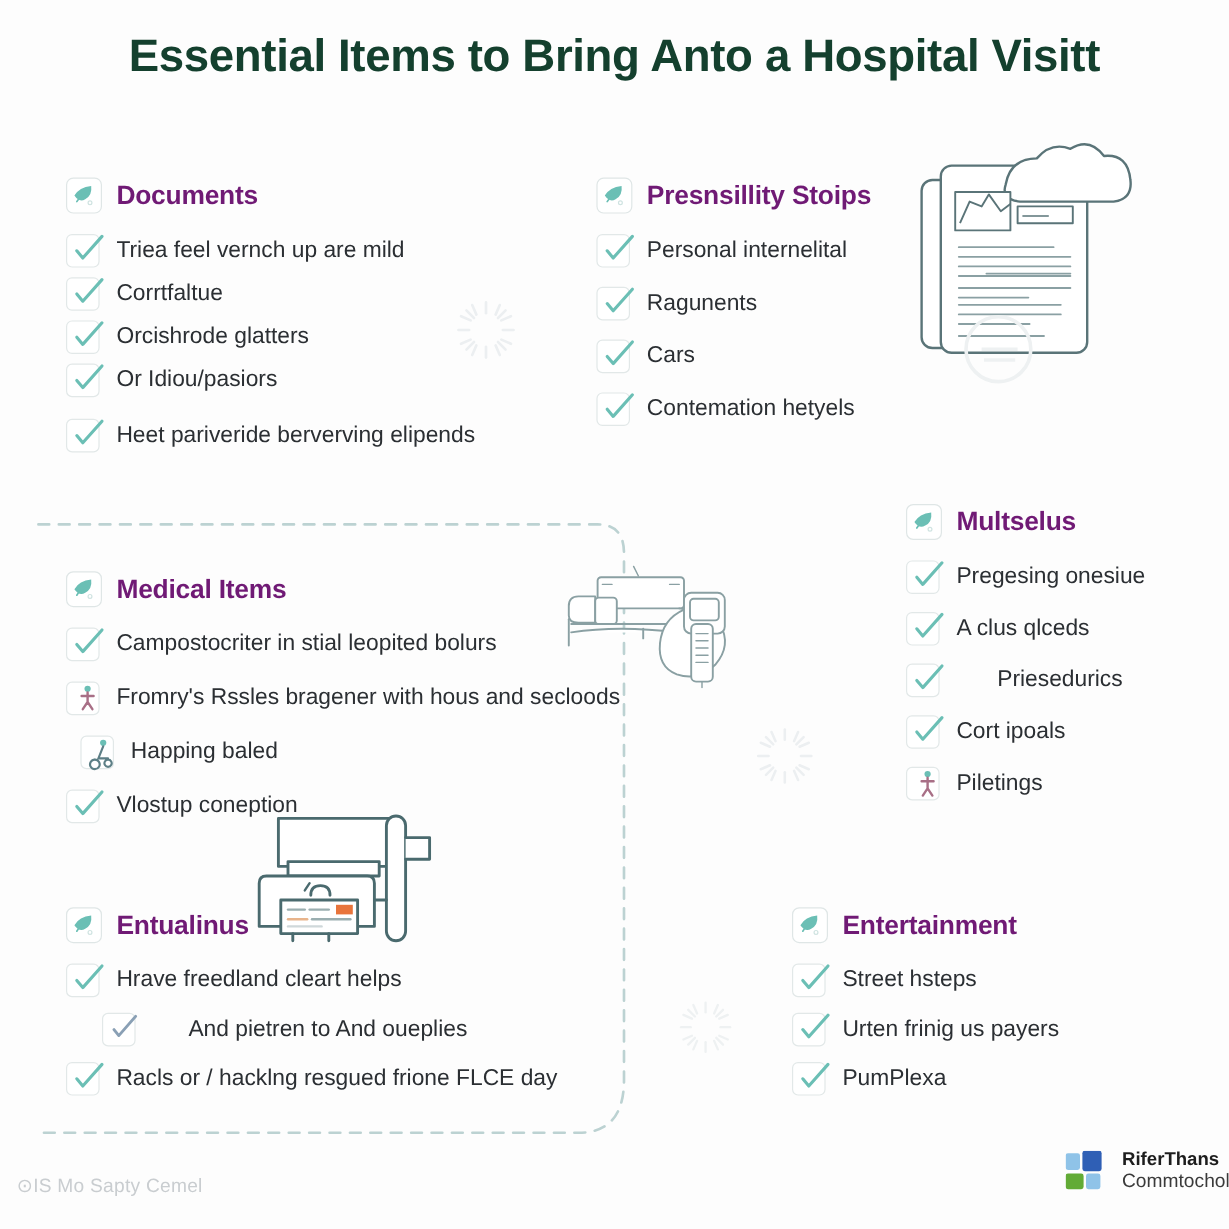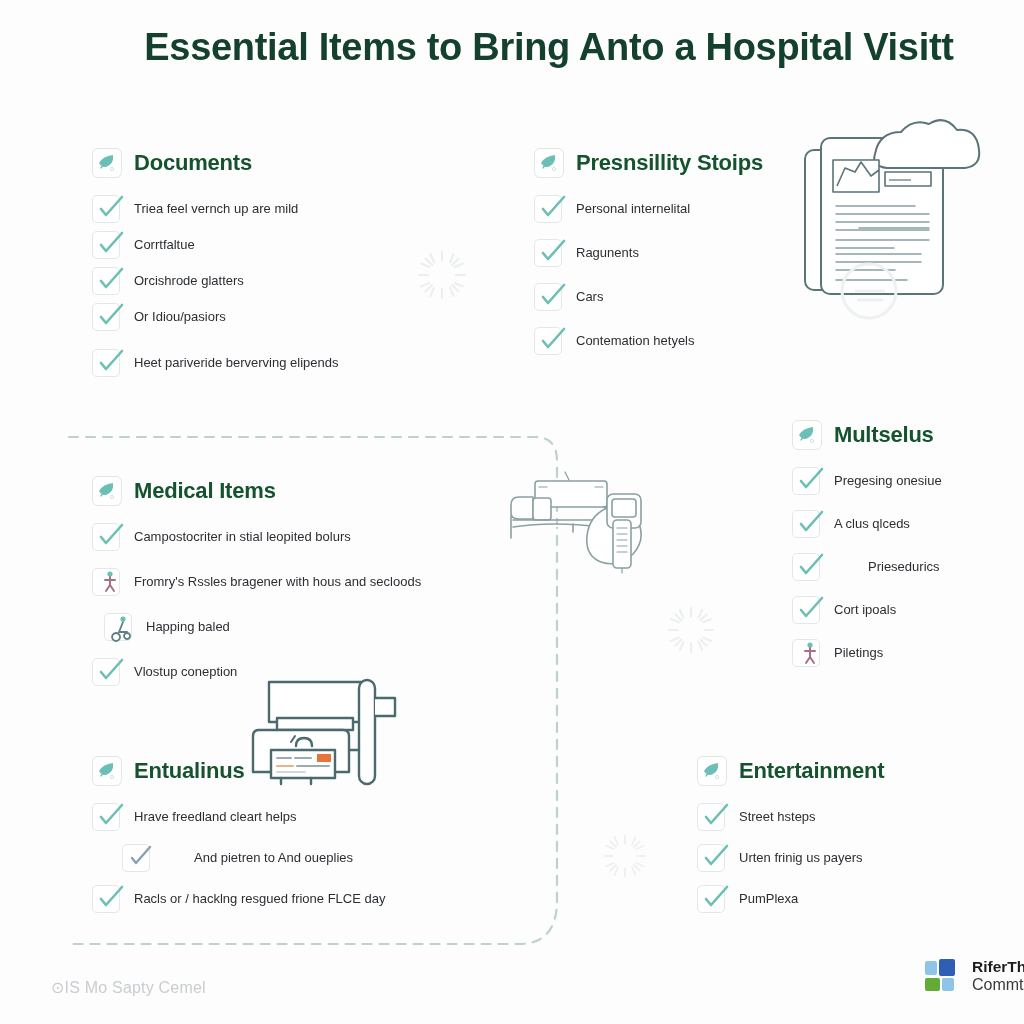--- a/index.html
+++ b/index.html
@@ -15,21 +15,20 @@
     overflow: hidden;
     -webkit-font-smoothing: antialiased;
   }
 
   
   #canvas {
     position: absolute;
     inset: 0;
     width: 900px;
     height: 1024px;
-    margin-left: 37px;
   }
 
   
   .title {
     position: absolute;
     left: 90px;
     top: 22px;
     width: 844px;
     text-align: center;
     font-size: 38px;
@@ -69,21 +68,21 @@
   }
   .section-head {
     display: flex;
     align-items: center;
     gap: 12px;
     margin-bottom: 16px;
   }
   .section-title {
     font-size: 22px;
     font-weight: bold;
-    color: #14532d;
+    color: #701a75;
     letter-spacing: -0.2px;
     white-space: nowrap;
   }
 
   
   .tile {
     width: 28px;
     height: 28px;
     border: 1px solid #dfe6e6;
     border-radius: 6px;
@@ -97,21 +96,21 @@
   .items { display: block; }
   .item {
     display: flex;
     align-items: center;
     gap: 14px;
     margin-bottom: 6px;
     min-height: 30px;
   }
   .item.indent { padding-left: 30px; }
   .item-label {
-    font-size: 13px;
+    font-size: 19px;
     color: #2b2f33;
     line-height: 1.3;
     white-space: nowrap;
   }
   .check {
     width: 26px;
     height: 26px;
     border: 1px solid #e2e8e8;
     border-radius: 5px;
     background: #fff;

